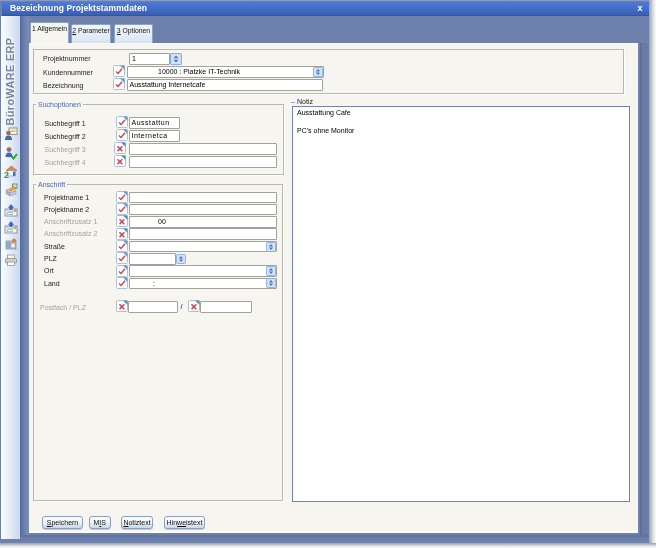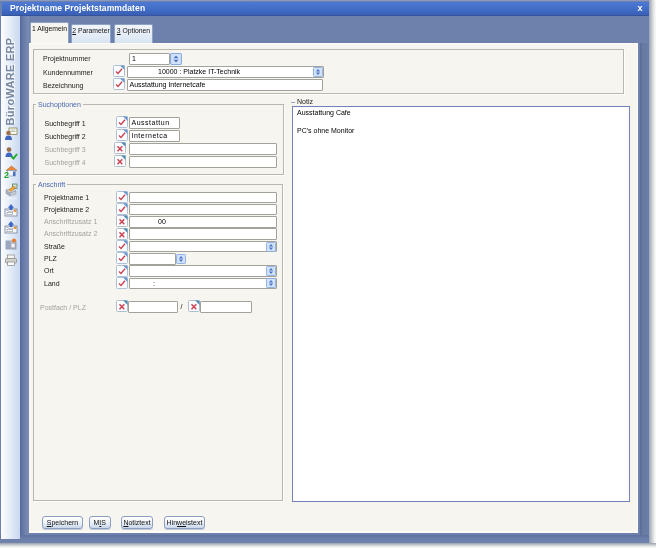--- a/index.html
+++ b/index.html
@@ -48,21 +48,21 @@
   font-size:7px; color:#111; text-align:center; padding-top:2.5px; }
 u { text-decoration:underline; }
 </style></head><body>
 <div class="abs frame"></div>
 <div class="abs bandL"></div>
 <div class="abs bandR"></div>
 <div class="abs bandB"></div>
 <div class="abs fadeR"></div>
 <div class="abs fadeB"></div>
 <div class="abs titlebar"></div>
-<div class="abs title-text">Projektname Projektstammdaten</div>
+<div class="abs title-text">Bezeichnung Projektstammdaten</div>
 <div class="abs close-x">x</div>
 <div class="abs sidebar"></div>
 <div class="abs vtext">BüroWARE ERP</div>
 
 <svg class="abs" style="left:4px;top:127px" width="14" height="14" viewBox="0 0 14 14">
  <rect x="5" y="1" width="8" height="6.5" fill="#fdfae8" stroke="#857f5a" stroke-width="0.8"></rect>
  <line x1="6.5" y1="3" x2="11.5" y2="3" stroke="#9aa" stroke-width="0.7"></line>
  <line x1="6.5" y1="4.5" x2="11.5" y2="4.5" stroke="#9aa" stroke-width="0.7"></line>
  <circle cx="4.5" cy="6" r="2.3" fill="#9c6f4e"></circle>
  <path d="M1,13 Q1,8.6 4.5,8.6 Q8,8.6 8,13 Z" fill="#3f67c0"></path>

